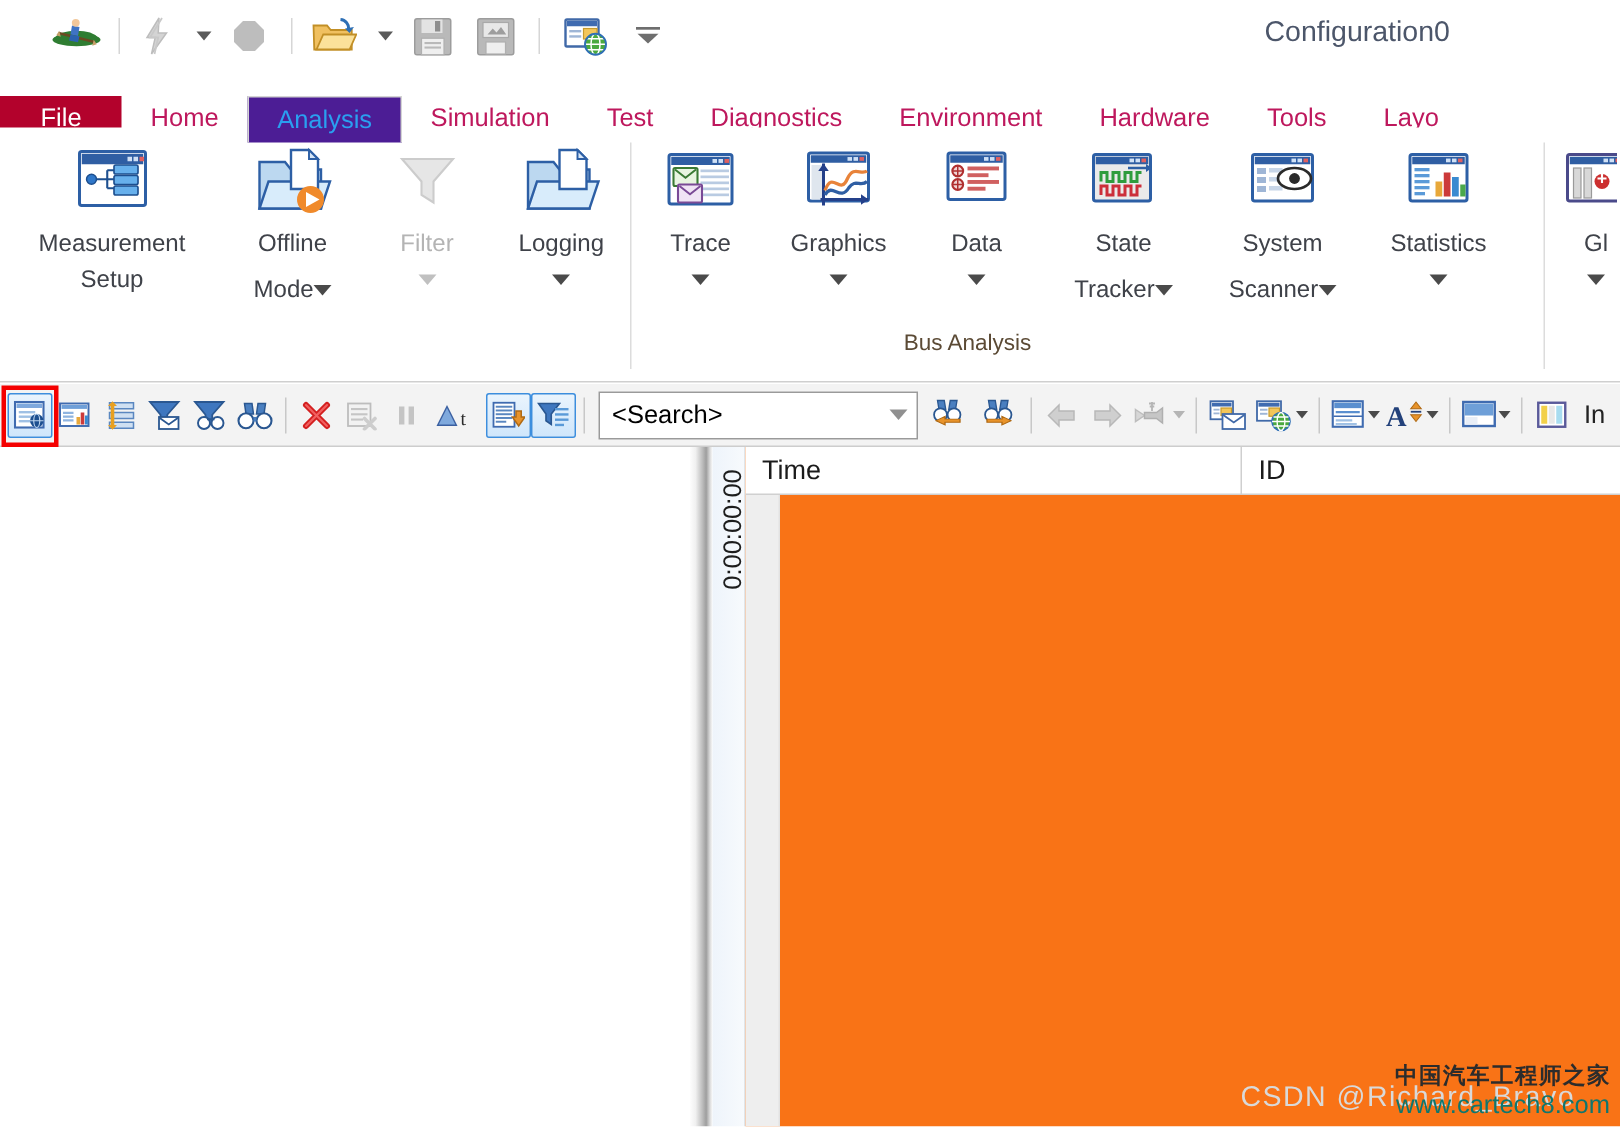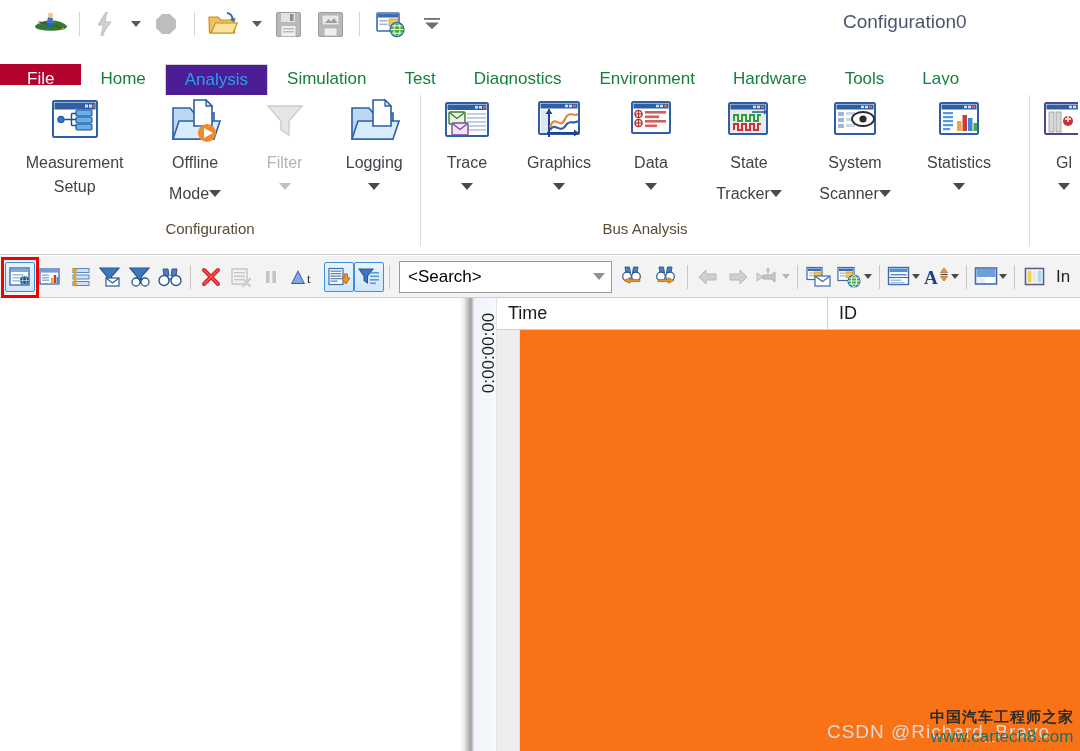--- a/index.html
+++ b/index.html
@@ -28,21 +28,21 @@
 
   
   .tabbar {
     position:absolute; left:0; top:48px; width:1080px; height:37px;
     background:#ffffff;
     border-bottom:7px solid #8b5cf6;
     display:flex; align-items:stretch;margin-top:16px;
   }
   .tab {
     display:flex; align-items:center; justify-content:center;
-    font-size:17px; color:#15803d; padding:0 19px;
+    font-size:17px; color:#be185d; padding:0 19px;
     white-space:nowrap; cursor:default; position:relative;
   }
   .tab.file {
     background:#b3022c; color:#ffffff; padding:0 27px; font-size:17px;
   }
   .tab.active {
     color:#2a9ff0;
     background:#4c1d95;
     border-left:1px solid #d4d4d4;
     border-right:1px solid #d4d4d4;
@@ -348,21 +348,20 @@
               <path d="M38 4 v6 h6 z" fill="#d6e6f7" stroke="#2d5fa5" stroke-width="1.3"></path>
             </svg>
           </div>
           <div class="lbl">Logging</div>
           <div class="lbl lbl2">
             <span class="dncaret"></span>
           </div>
         </div>
 
       </div>
-      <div class="rgroup-label">Configuration</div>
     </div>
 
     <div class="rgroup-div"></div>
 
     <div class="rgroup" style="width:608px">
       <div class="rgroup-items">
 
         <div class="ritem">
           <div class="ico">
             <svg width="52" height="48" viewBox="0 0 52 48">

